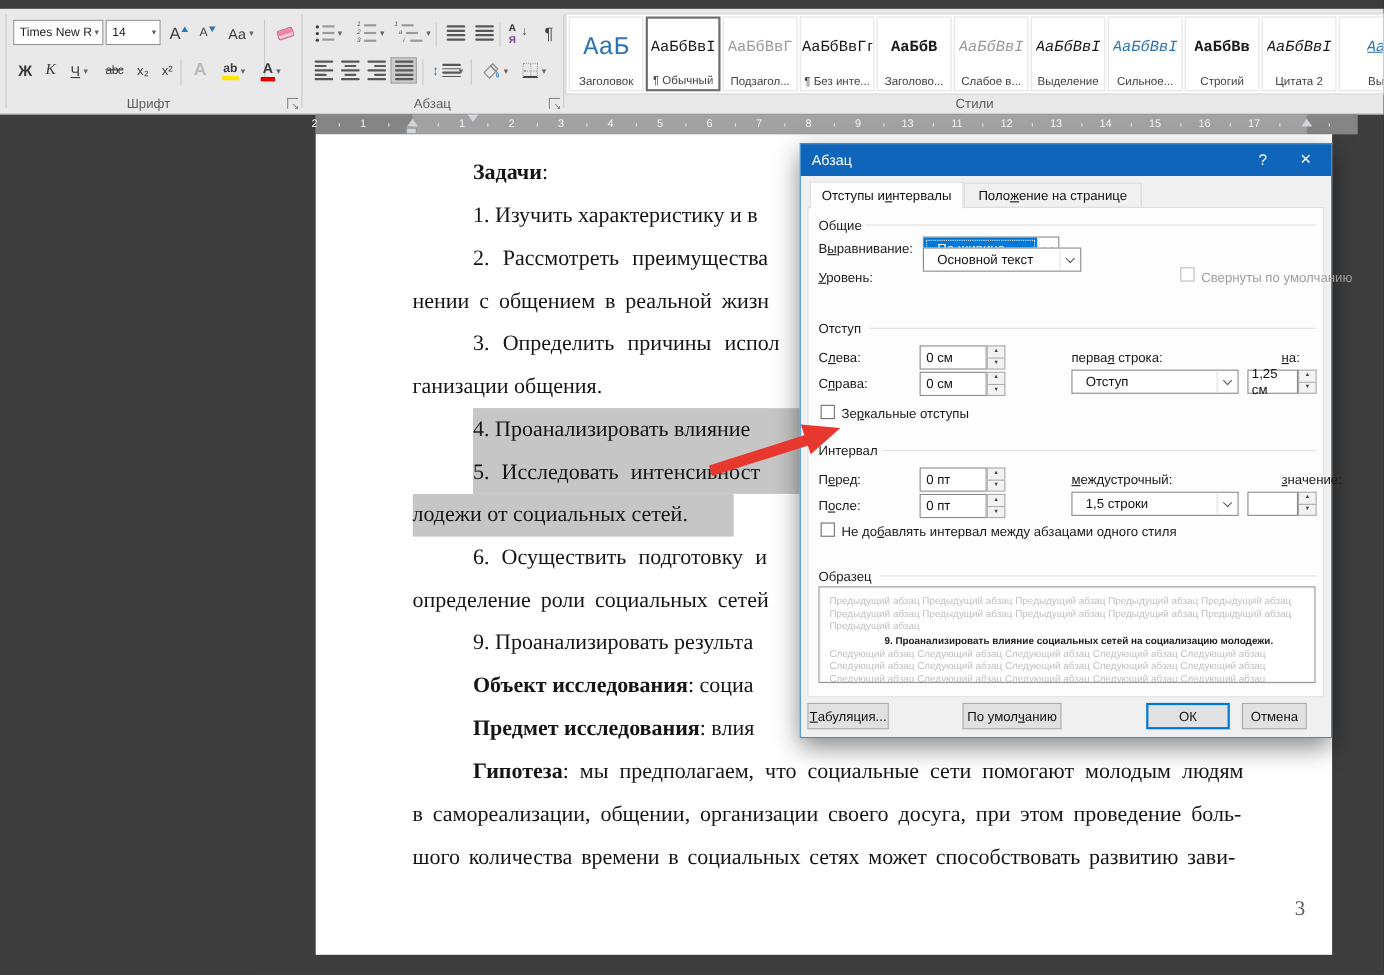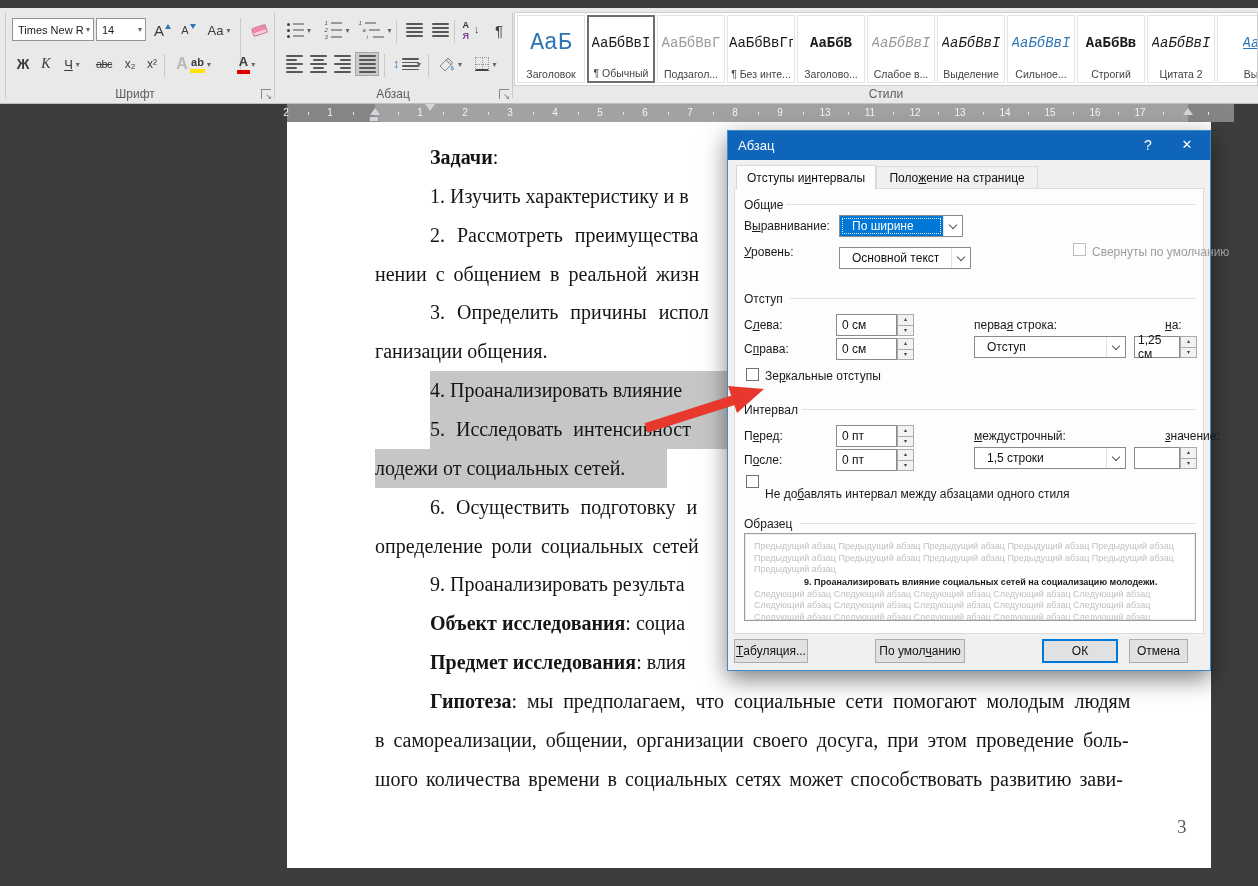--- a/index.html
+++ b/index.html
@@ -187,21 +187,21 @@
     <div class="rbtn glyph-x" style="left:120px;top:44px;width:20px">
         <span>x₂</span>
       </div>
     <div class="rbtn glyph-x" style="left:142px;top:44px;width:20px">
         <span>x²</span>
       </div>
     <div class="gdiv" style="left:164px;top:46px;bottom:26px"></div>
     <div class="rbtn" style="left:170px;top:44px;width:24px">
         <span class="glyph-fx">А</span>
       </div>
-    <div class="rbtn" style="left:186px;top:44px;width:30px">
+    <div class="rbtn" style="left:198px;top:44px;width:30px">
       <span class="hl-btn">ab</span>
         <span class="mini-chev">▾</span>
     </div>
     <div class="rbtn" style="left:232px;top:44px;width:30px">
       <span class="fc-btn">А</span>
         <span class="mini-chev">▾</span>
     </div>
     <div class="group-label" style="left:60px;width:150px">Шрифт</div>
     <div class="launch" style="left:261px"></div>
 
@@ -489,21 +489,21 @@
     <div class="glabel" style="left:16px;top:67px">Общие</div>
     <div class="gline" style="left:58px;right:14px;top:73px"></div>
     <div class="dlbl" style="left:16px;top:88px">В<u>ы</u>равнивание:</div>
     <div class="dcombo focus" style="left:111px;top:84px;width:124px">
       <span class="val">По ширине</span>
       <span class="chevbox">
           <i class="chv"></i>
         </span>
     </div>
     <div class="dlbl" style="left:16px;top:114px"><u>У</u>ровень:</div>
-    <div class="dcombo" style="left:111px;top:116px;width:132px">
+    <div class="dcombo" style="left:111px;top:94px;width:144px">
       <span class="val">Основной текст</span>
       <span class="chevbox">
           <i class="chv"></i>
         </span>
     </div>
     <span class="cb dis" style="left:345px;top:112px"></span>
     <div class="dlbl dis" style="left:364px;top:114px">Свернуты по умолчанию</div>
 
     <div class="glabel" style="left:16px;top:161px">Отступ</div>
     <div class="gline" style="left:62px;right:14px;top:167px"></div>
@@ -568,21 +568,21 @@
         </span>
     </div>
     <div class="dfield" style="left:406px;top:316px;width:46px">
         <span></span>
       </div>
     <div class="spin" style="left:452px;top:316px">
         <span>▴</span>
         <span>▾</span>
       </div>
     <span class="cb" style="left:18px;top:344px"></span>
-    <div class="dlbl" style="left:37px;top:356px">Не до<u>б</u>авлять интервал между абзацами одного стиля</div>
+    <div class="dlbl" style="left:37px;top:345px">Не до<u>б</u>авлять интервал между абзацами одного стиля</div>
 
     <div class="glabel" style="left:16px;top:386px">Образец</div>
     <div class="gline" style="left:72px;right:14px;top:392px"></div>
     <div class="pv" style="left:16px;top:402px;width:452px;height:88px">
       <div class="pgray">Предыдущий абзац Предыдущий абзац Предыдущий абзац Предыдущий абзац Предыдущий абзац Предыдущий абзац Предыдущий абзац Предыдущий абзац Предыдущий абзац Предыдущий абзац Предыдущий абзац</div>
       <div class="pcur">9. Проанализировать влияние социальных сетей на социализацию молодежи.</div>
       <div class="pgray">Следующий абзац Следующий абзац Следующий абзац Следующий абзац Следующий абзац Следующий абзац Следующий абзац Следующий абзац Следующий абзац Следующий абзац Следующий абзац Следующий абзац Следующий абзац Следующий абзац Следующий абзац</div>
     </div>
 
     <div class="dbtn" style="left:6px;top:508px;width:74px"><u>Т</u>абуляция...</div>

